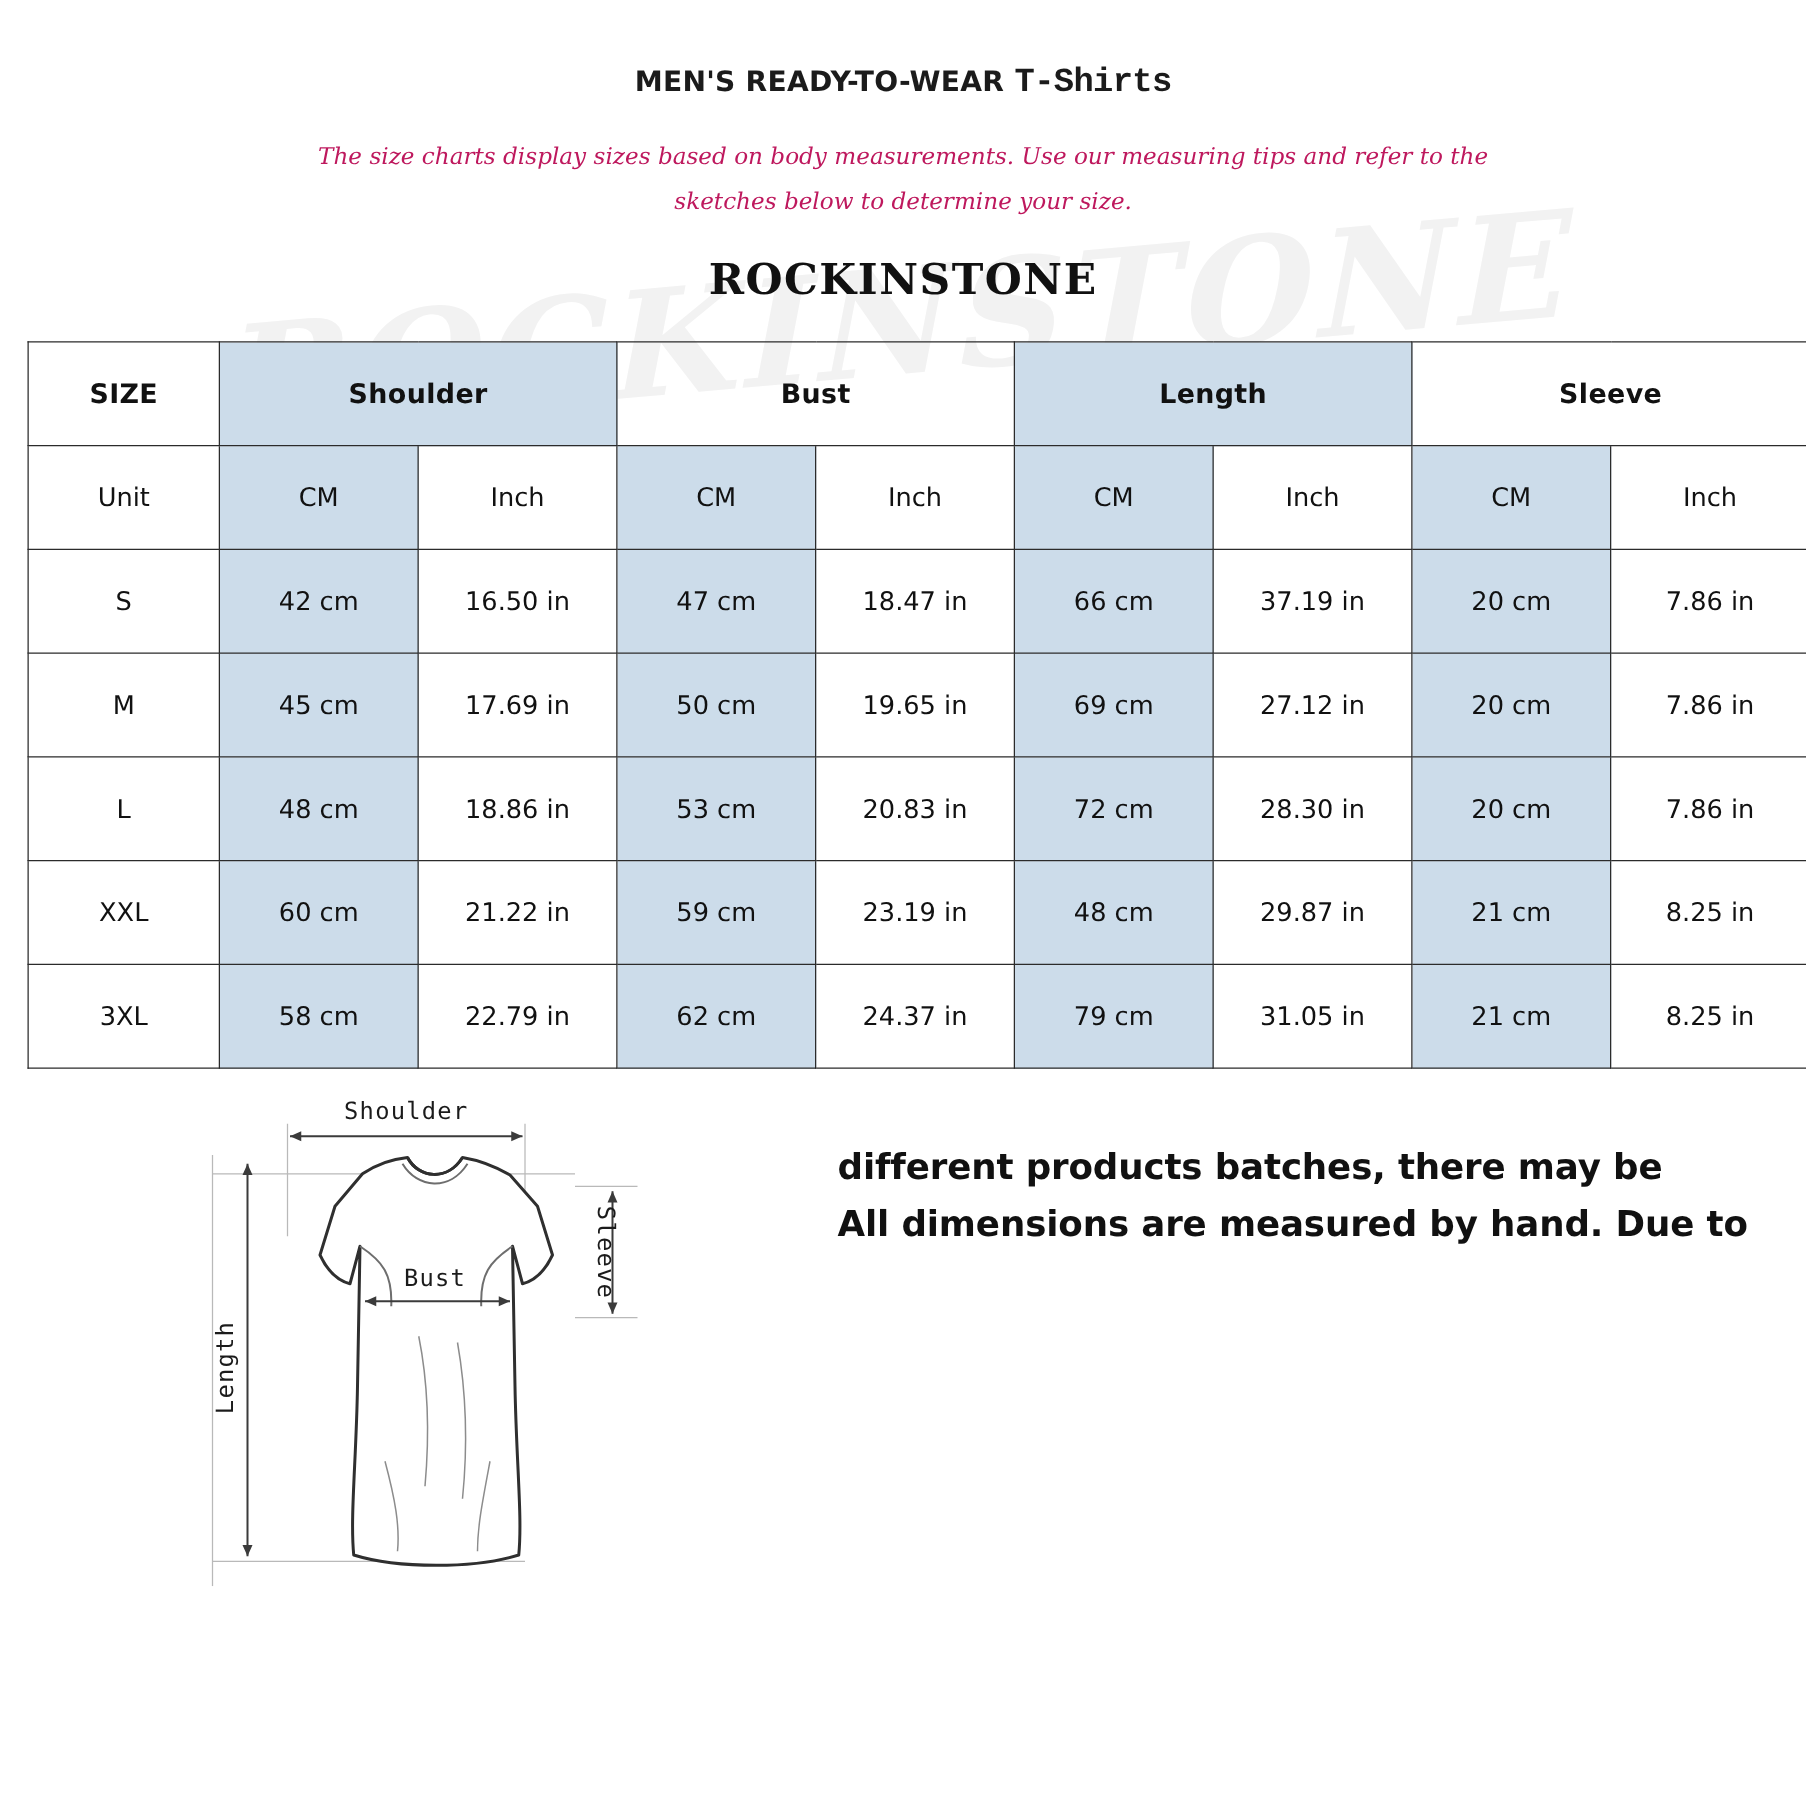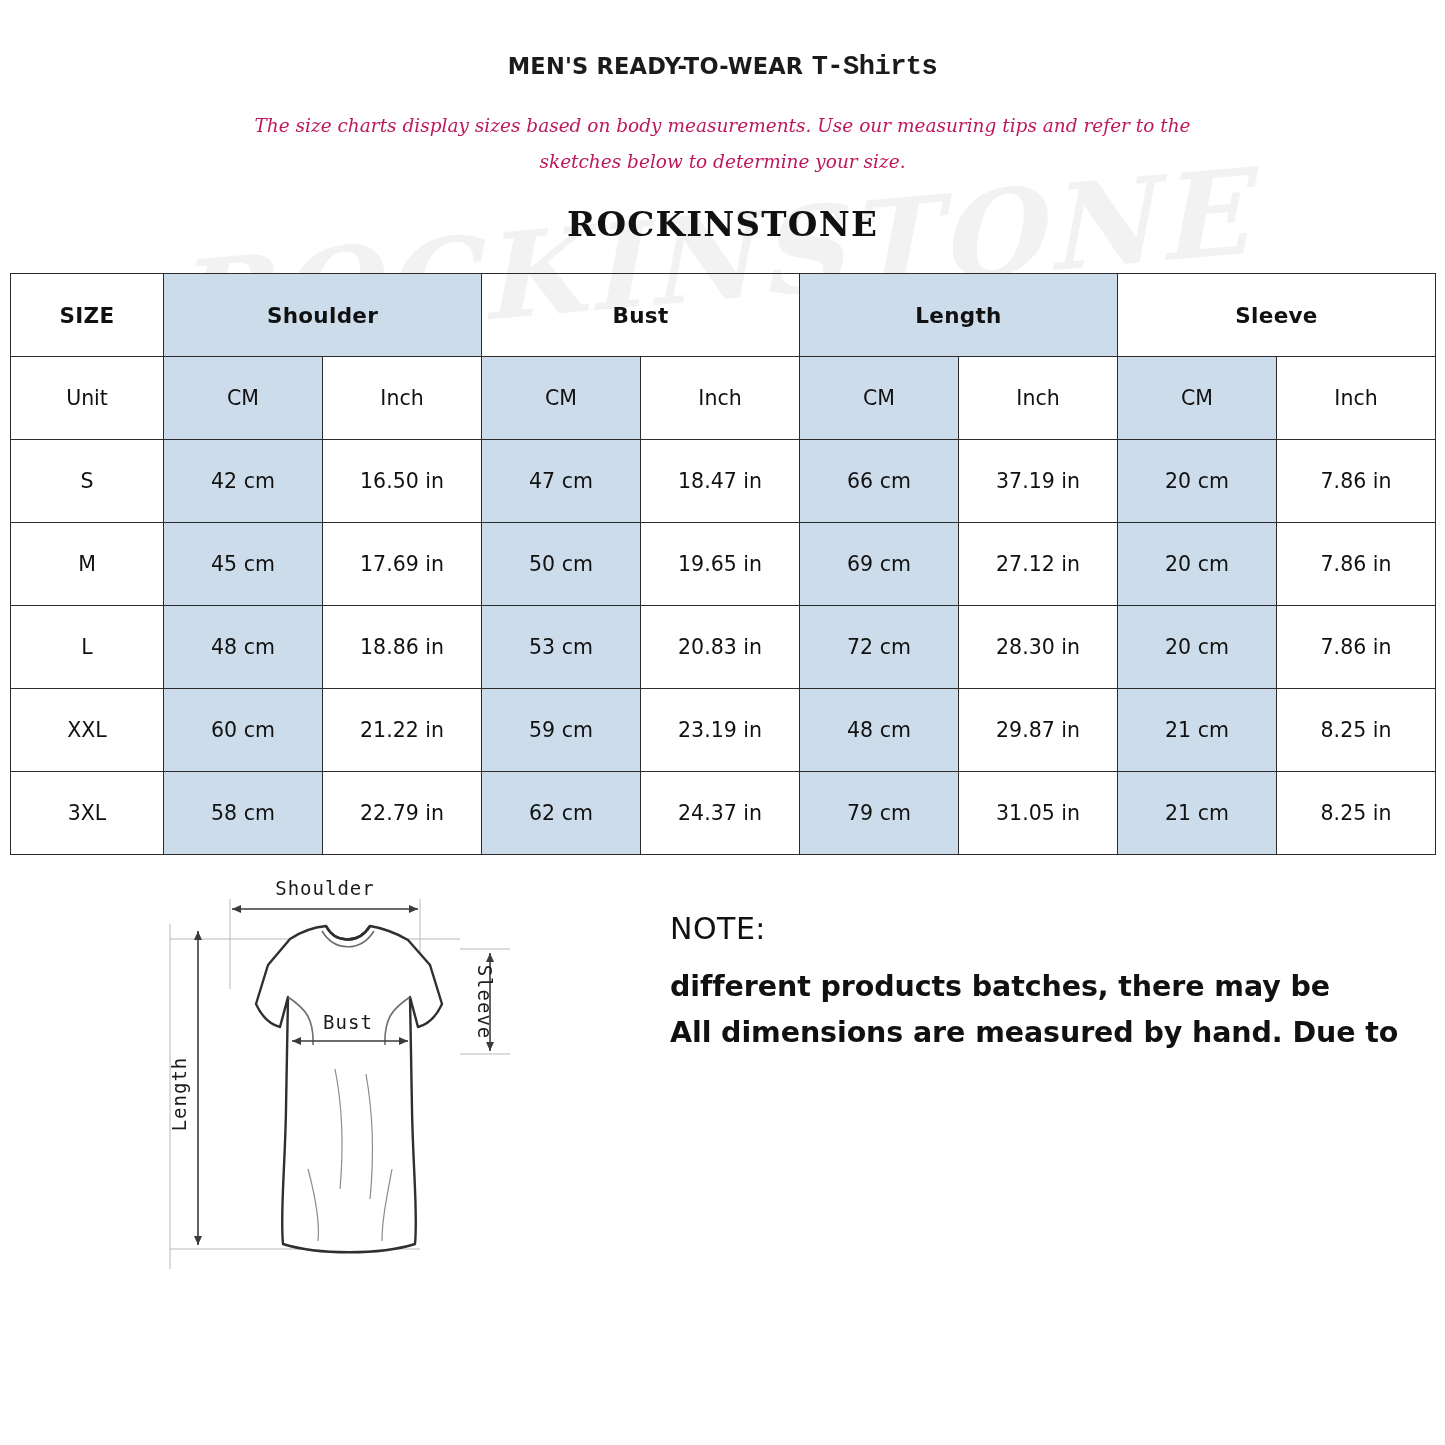--- a/index.html
+++ b/index.html
@@ -88,21 +88,21 @@
     font-size: 34px;
     font-weight: bold;
     letter-spacing: 1.2px;
     color: #111;
   }
 
   
   .table-wrap {
     position: relative;
     z-index: 2;
-    margin: 29px 10px 0 10px;
+    margin: 29px 10px 0 22px;
   }
   table.size-table {
     width: 1425px;
     border-collapse: collapse;
     table-layout: fixed;
   }
   table.size-table td, table.size-table th {
     border: 1px solid #2b2b2b;
     text-align: center;
     font-size: 20.5px;
@@ -346,20 +346,19 @@
         <g stroke="#3b3b3b" stroke-width="1.6" fill="none">
           <line x1="68" y1="62" x2="68" y2="376"></line>
           <path d="M68,62 l-4,9 h8 z" fill="#3b3b3b" stroke="none"></path>
           <path d="M68,376 l-4,-9 h8 z" fill="#3b3b3b" stroke="none"></path>
         </g>
         <text class="sk-label" x="56" y="225" text-anchor="middle" transform="rotate(-90 56,225)">Length</text>
       </svg>
     </div>
 
     <div class="note">
-      <div class="note-title">NOTE:</div>
       <div class="note-body">different products batches, there may be</div>
       <div class="note-body">All dimensions are measured by hand. Due to</div>
     </div>
 
   </div>
 
 </div>
 
 </body></html>

